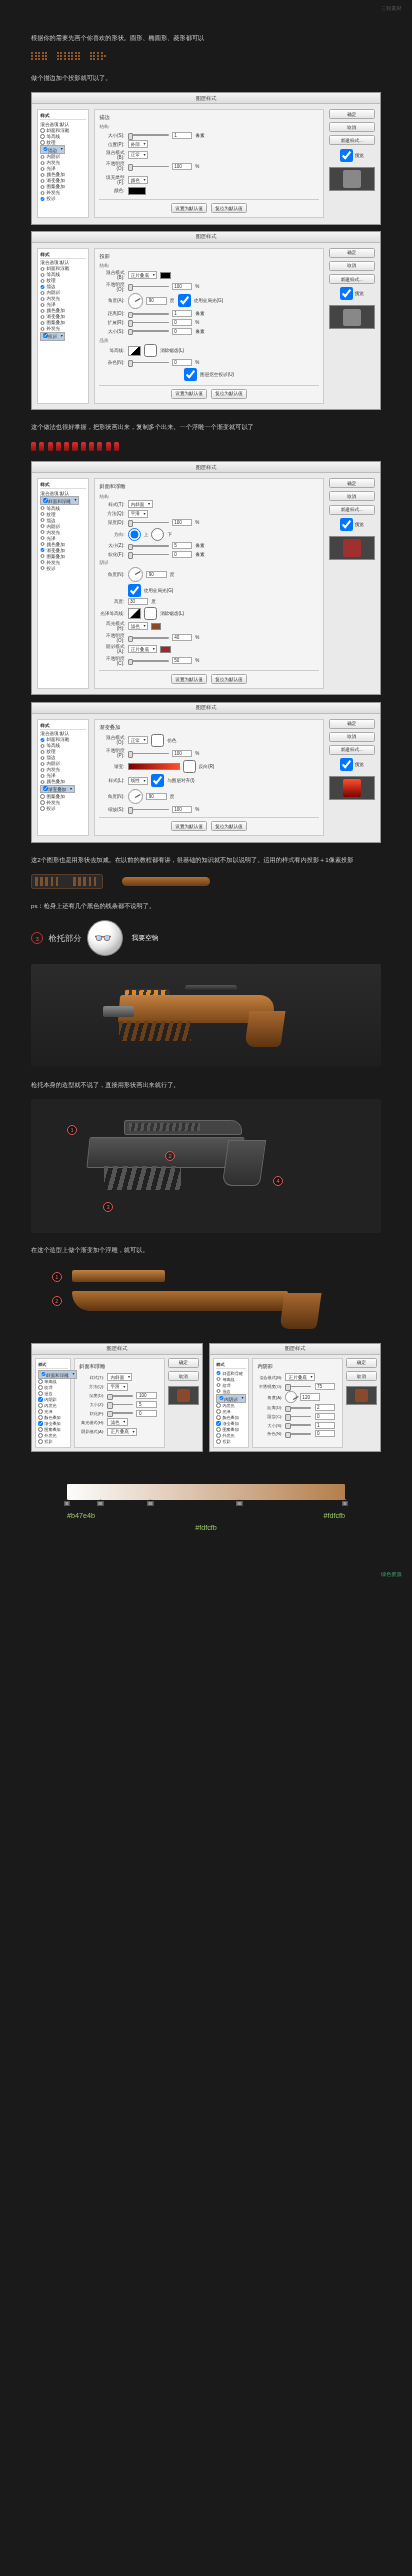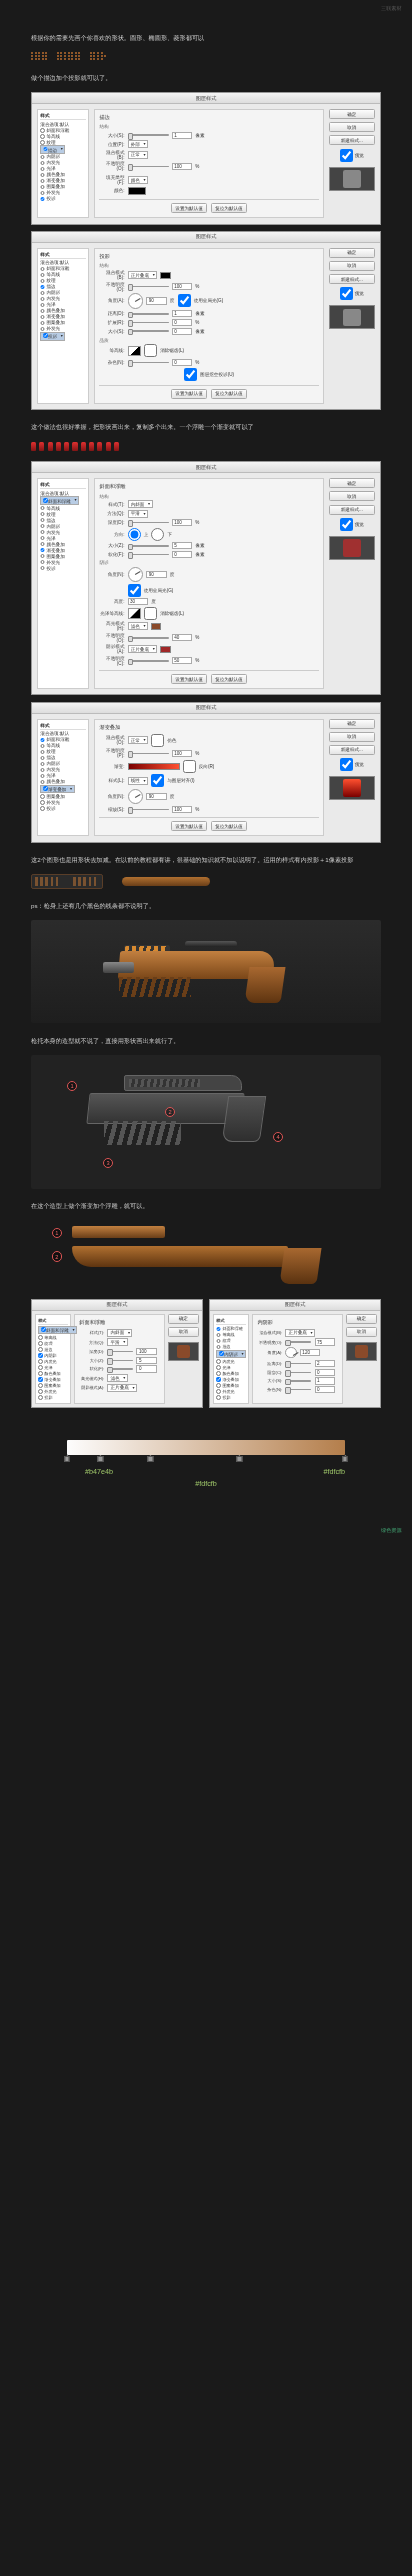--- a/index.html
+++ b/index.html
@@ -76,21 +76,21 @@
 .piece-b { position: absolute; left: 41px; top: 26px; width: 216px; height: 20.6px; background: linear-gradient(#b07030,#5e3410); border-radius: 2.1px 2.1px 2.1px 20.6px; }
 .piece-c { position: absolute; right: 62px; top: 28px; width: 37px; height: 36px; background: linear-gradient(#a86830,#5a3210); border-radius: 0 0 5.2px 9.3px; transform: skewX(-8deg); }
 .dialog-pair { display: flex; gap: 6.2px; margin: 7.2px 0; }
 .dialog-pair .dialog { flex: 1; }
 .grad-bar { margin: 26px auto 10.3px; width: 278px; }
 .grad-main { height: 15.5px; background: linear-gradient(90deg,#fdfdfd,#b47e4b); border-radius: 1px; position: relative; }
 .grad-stops { position: relative; height: 7.2px; margin-top: 1px; }
 .stop { position: absolute; top: 0; width: 5.2px; height: 5.2px; background: #999; border: 0.5px solid #555; transform: translateX(-50%); }
 .stop::before { content: ''; position: absolute; top: -3.1px; left: 1px; border: 1.5px solid transparent; border-bottom-color: #999; }
 .grad-labels { display: flex; justify-content: space-between; font-size: 7.2px; margin-top: 3.1px; }
-.grad-left { color: #9fc76a; margin-left: 18px; }
+.grad-left { color: #9fc76a; }
 .grad-right { color: #9fc76a; }
 .grad-mid { text-align: center; font-size: 7.2px; color: #9fc76a; margin-top: 3.1px; }
 </style>
 </head>
 <body>
 
 <div class="page">
   <div class="watermark-top">三联素材</div>
 
   <div class="text-block">根据你的需要先画个你喜欢的形状。圆形、椭圆形、菱形都可以</div>
@@ -694,20 +694,26 @@
 
   <div class="text-block">这2个图形也是用形状去加减。在以前的教程都有讲，很基础的知识就不加以说明了。运用的样式有内投影＋1像素投影</div>
 
   <div class="decor-row">
     <div class="decor-a"></div>
     <div class="decor-b"></div>
   </div>
 
   <div class="text-block">ps：枪身上还有几个黑色的线条都不说明了。</div>
 
+  <div class="step-row">
+    <div class="step-num">3</div>
+    <span>枪托部分</span>
+    <div class="avatar"></div>
+    <span class="speech">我要空饷</span>
+  </div>
 
   <div class="gun-img">
     <div class="gun-shape">
       <div class="gun-scope"></div>
       <div class="gun-vent"></div>
       <div class="gun-body"></div>
       <div class="gun-barrel"></div>
       <div class="gun-fins"></div>
       <div class="gun-grip"></div>
     </div>

